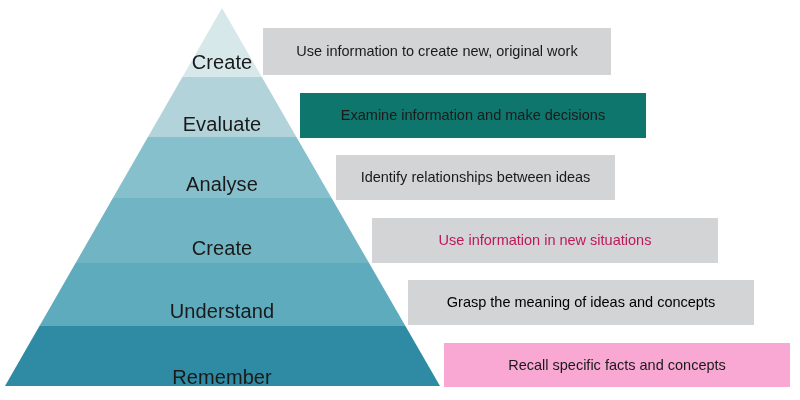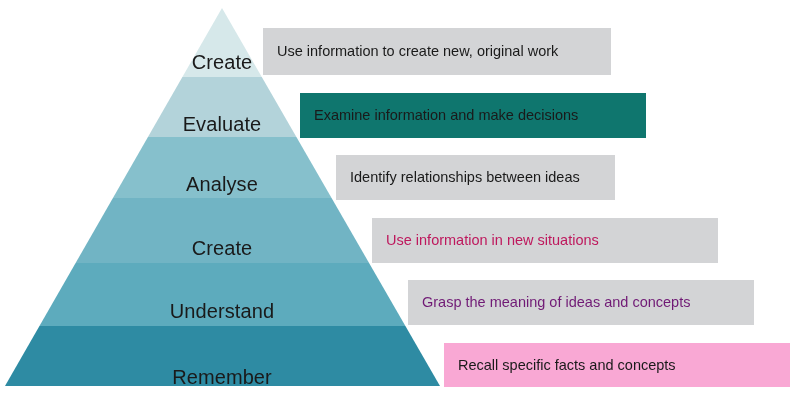--- a/index.html
+++ b/index.html
@@ -32,20 +32,21 @@
     transform: translate(-50%, -50%);
     letter-spacing: 0.1px;
     pointer-events: none;
   }
   
   .desc-box {
     position: absolute;
     background: #d3d4d6;
     display: flex;
     align-items: center;
+    justify-content: center;
     box-sizing: border-box;
     padding: 12px 14px;
   }
   .desc-text {
     color: #1a1a1a;
     font-size: 14.5px;
     line-height: 1.15;
     white-space: nowrap;
   }
 </style>
@@ -81,20 +82,20 @@
       <div class="desc-box" style="left: 300px; top: 93px; width: 346px; height: 45px; background: #0f766e;">
         <span class="desc-text" style="color: rgb(26, 26, 26);">Examine information and make decisions</span>
       </div>
       <div class="desc-box" style="left: 336px; top: 155px; width: 279px; height: 45px; background: rgb(211, 212, 214);">
         <span class="desc-text" style="color: rgb(26, 26, 26);">Identify relationships between ideas</span>
       </div>
       <div class="desc-box" style="left: 372px; top: 218px; width: 346px; height: 45px; background: rgb(211, 212, 214);">
         <span class="desc-text" style="color: #be185d;">Use information in new situations</span>
       </div>
       <div class="desc-box" style="left: 408px; top: 280px; width: 346px; height: 45px; background: rgb(211, 212, 214);">
-        <span class="desc-text" style="color: #701a75;">Grasp the meaning of ideas and concepts</span>
+        <span class="desc-text" style="color: #000000;">Grasp the meaning of ideas and concepts</span>
       </div>
       <div class="desc-box" style="left: 444px; top: 343px; width: 346px; height: 44px; background: #f9a8d4;">
         <span class="desc-text" style="color: rgb(26, 26, 26);">Recall specific facts and concepts</span>
       </div>
     </div>
 
 </div>
 
 </body></html>

